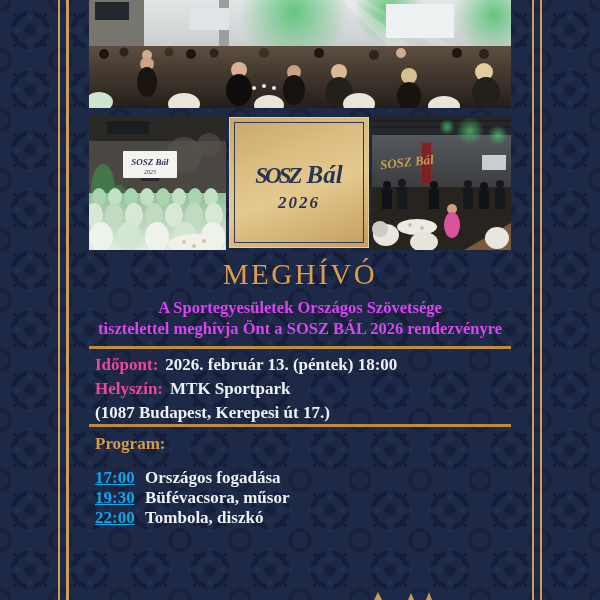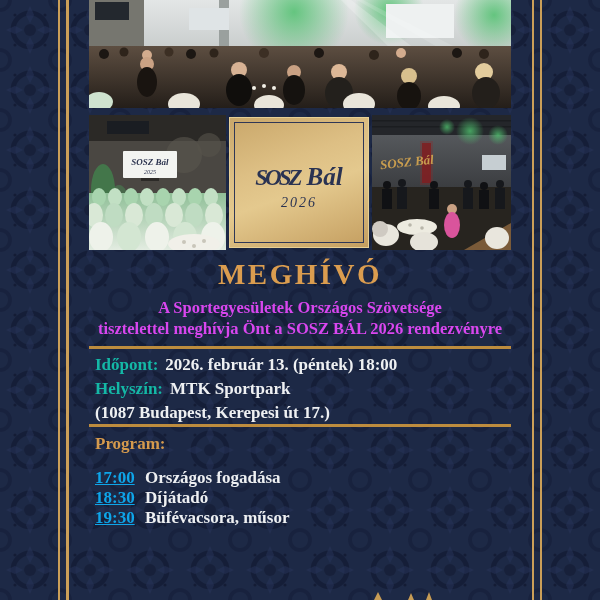--- a/index.html
+++ b/index.html
@@ -25,39 +25,39 @@
     border:1px solid #e7d095;box-sizing:border-box;
   }
   .logo-inner{
     position:absolute;inset:4px;border:1.5px solid #2f3756;
     display:flex;flex-direction:column;align-items:center;justify-content:center;
     color:#2a3352;padding-top:10px;box-sizing:border-box;
   }
   .logo-script{font-style:italic;line-height:1;}
   .logo-sosz{font-size:23px;letter-spacing:-3px;font-weight:700;}
   .logo-bal{font-size:25px;margin-left:7px;font-weight:700;}
-  .logo-year{font-style:italic;font-size:14px;margin-top:6px;letter-spacing:2px;font-weight:400;}
+  .logo-year{font-style:italic;font-size:17px;margin-top:6px;letter-spacing:2px;font-weight:700;}
 
   .title{
     position:absolute;left:89px;top:258px;width:422px;text-align:center;
-    color:#db9d4f;font-size:29px;font-weight:700;letter-spacing:2.5px;
+    color:#db9d4f;font-size:29px;font-weight:400;letter-spacing:2.5px;
   }
   .subtitle{
     position:absolute;left:89px;top:297px;width:422px;text-align:center;
     color:#d946ef;font-size:16.5px;font-weight:700;line-height:21px;
   }
   .subtitle div{white-space:nowrap;}
 
   .divider{position:absolute;left:89px;width:422px;height:3px;background:#bd8c3e;}
   .divider-1{top:346px;}
   .divider-2{top:424px;}
 
   .details{position:absolute;left:95px;top:353px;width:416px;
     font-size:17px;font-weight:700;line-height:24px;color:#eef0f2;}
-  .lbl{color:#14b8a6;margin-right:7px;}
+  .lbl{color:#ec4899;margin-right:7px;}
 
   .program{position:absolute;left:95px;top:433px;width:416px;
     font-size:17px;font-weight:700;color:#eef0f2;}
   .program-heading{color:#d59a4d;line-height:21px;margin-bottom:14px;}
   .program-line{line-height:20px;}
   .ptime{color:#0ea5e9;display:inline-block;min-width:50px;text-decoration:underline;}
   .pnote{font-size:13px;font-weight:400;line-height:14.5px;margin:1px 0 3px 40px;width:345px;}
 
   .bottom-emblem{position:absolute;left:0;top:0;width:600px;height:600px;pointer-events:none;}
   .tip{position:absolute;bottom:0;width:0;height:0;border-style:solid;border-color:transparent;}
@@ -291,24 +291,24 @@
   </div>
 
   <div class="divider divider-2"></div>
 
   <div class="program">
     <div class="program-heading">Program:</div>
     <div class="program-line">
       <span class="ptime">17:00</span><span>Országos fogadása</span>
     </div>
     <div class="program-line">
-      <span class="ptime">18:30</span><span>Díjátadó</span>
+      <span class="ptime">19:30</span><span>Büfévacsora, műsor</span>
     </div>
     <div class="program-line">
-      <span class="ptime">19:30</span><span>Büfévacsora, műsor</span>
+      <span class="ptime">22:00</span><span>Tombola, diszkó</span>
     </div>
   </div>
 
   <div class="bottom-emblem">
     <div class="tip tip-1"></div>
     <div class="tip tip-2"></div>
     <div class="tip tip-3"></div>
   </div>
 
 </div>

